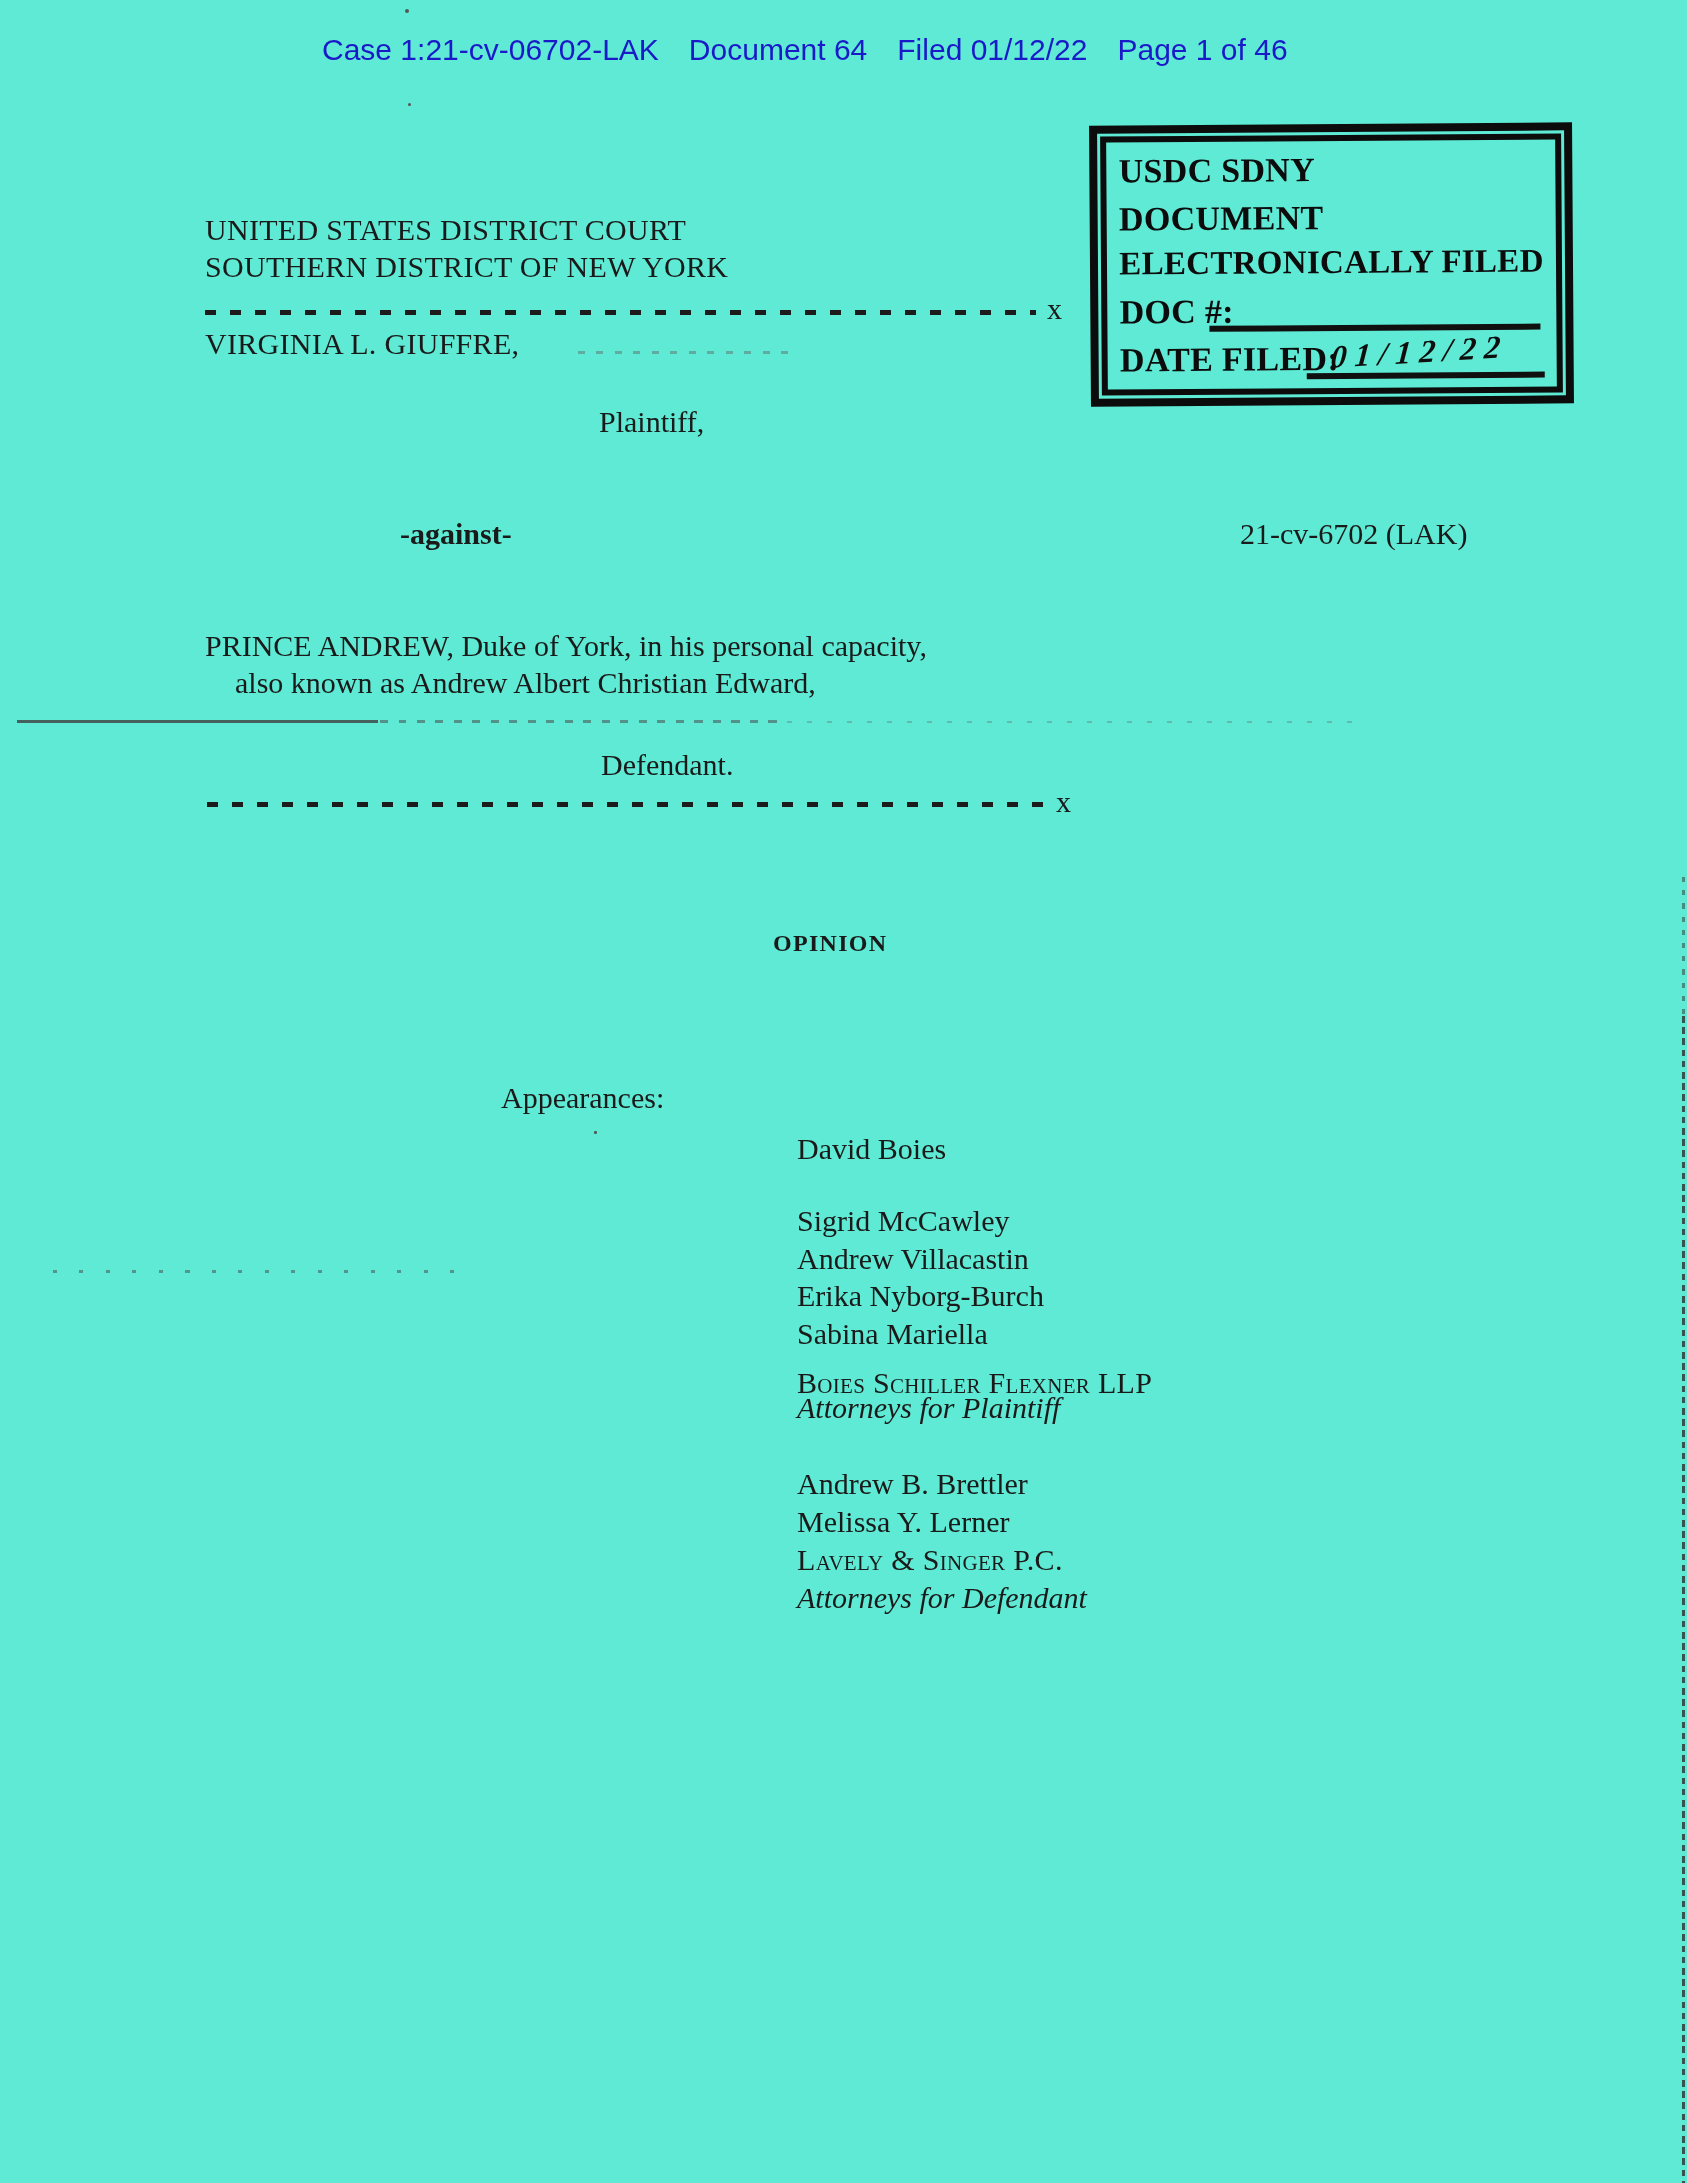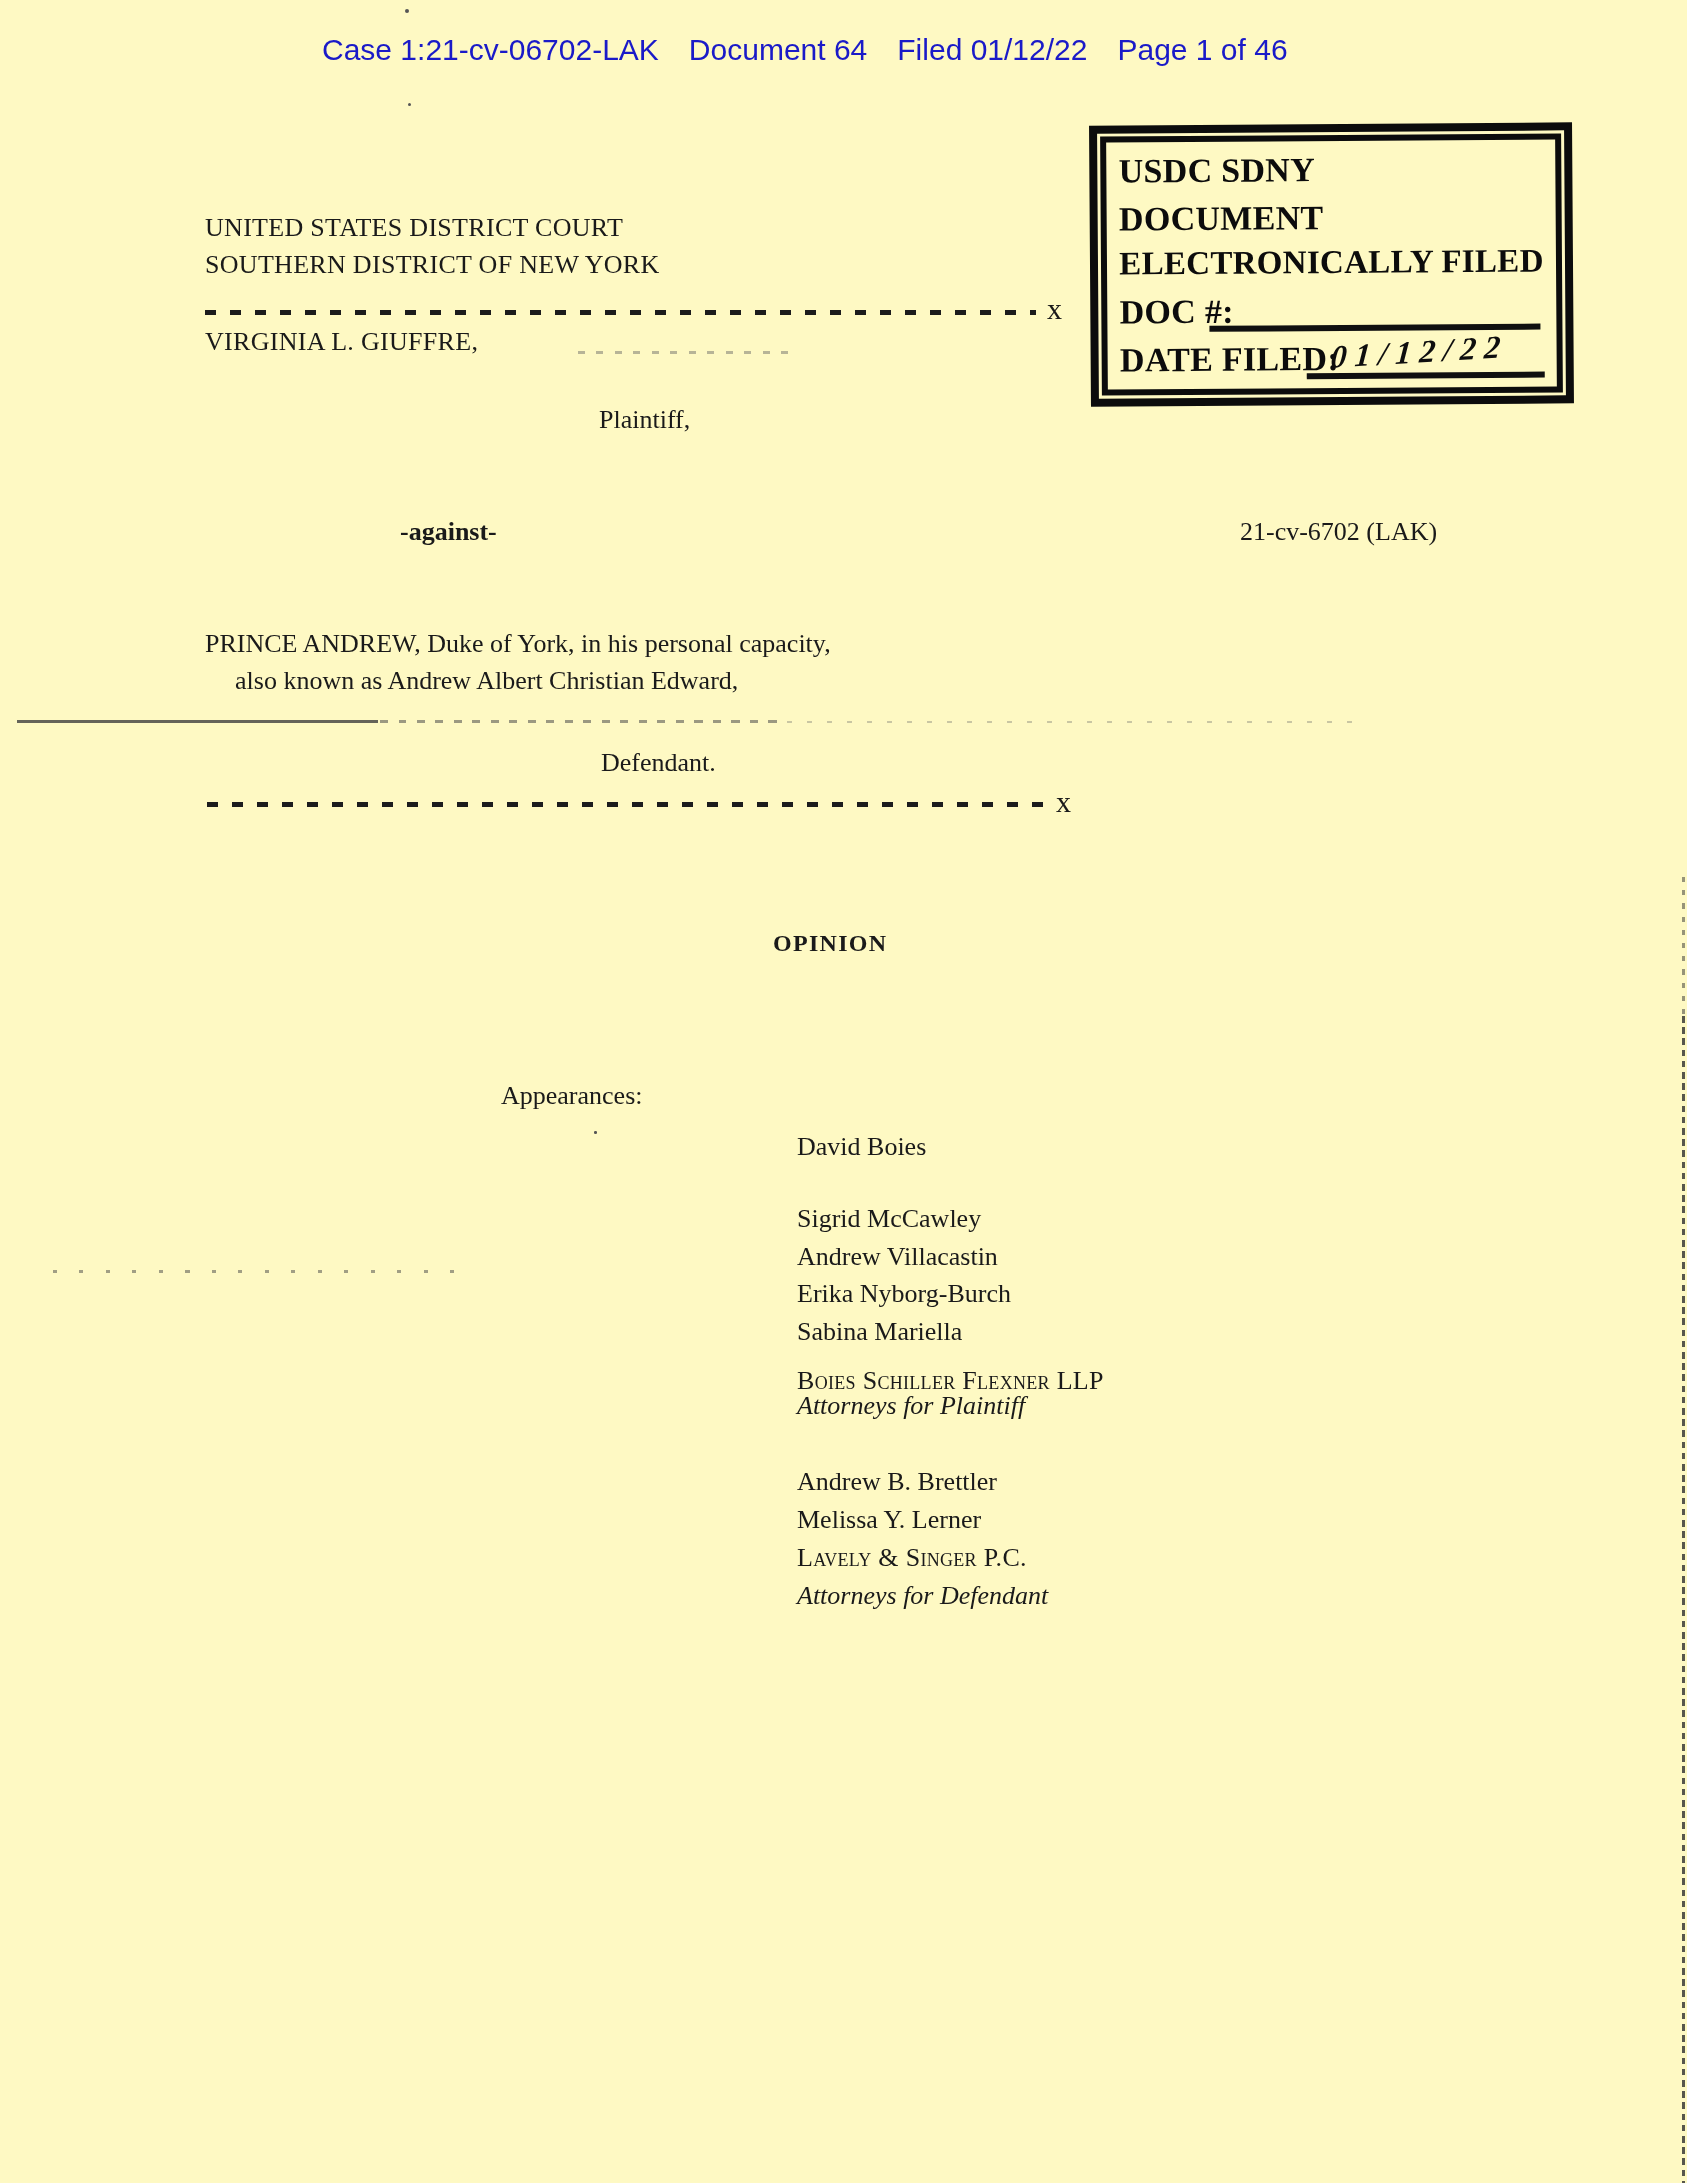--- a/index.html
+++ b/index.html
@@ -1,20 +1,20 @@
 <!DOCTYPE html>
 <html style="font-size:10.6px"><head>
 <meta charset="utf-8">
 <style>
   html, body { margin: 0; padding: 0; background: #e8e8e8; }
   .page {
     position: relative;
     width: 1687px;
     height: 2183px;
-    background: #fef9c3;
+    background: #5eead4;
     overflow: hidden;
     font-family: "Liberation Serif", serif;
     color: #1a1a1a;
   }
   .abs { position: absolute; }
 
   
   .pdf-header {
     top: 33px; left: 322px; width: 1085px;
     font-family: "Liberation Sans", sans-serif;
@@ -41,21 +41,21 @@
   .stamp-line { position: absolute; height: 5.3px; background: #101010; }
   .stamp-handwritten {
     position: absolute;
     font-style: italic; font-weight: bold; font-size: 32px;
     letter-spacing: 8px; color: #0e0e0e;
     transform: rotate(-3deg) skewX(-8deg);
     white-space: nowrap;
   }
 
   
-  .serif { font-size: 26px; line-height: 1.15; white-space: nowrap; }
+  .serif { font-size: 30px; line-height: 1.15; white-space: nowrap; }
   .caps  { letter-spacing: 0.3px; }
   .italic { font-style: italic; }
   .smallcaps { font-variant: small-caps; letter-spacing: 0.3px; }
 
   .dashline {
     height: 5.3px;
     background: repeating-linear-gradient(90deg, #1c1c1c 0 11.2px, transparent 11.2px 25px);
   }
   .sep-x { font-size: 30px; }
 

